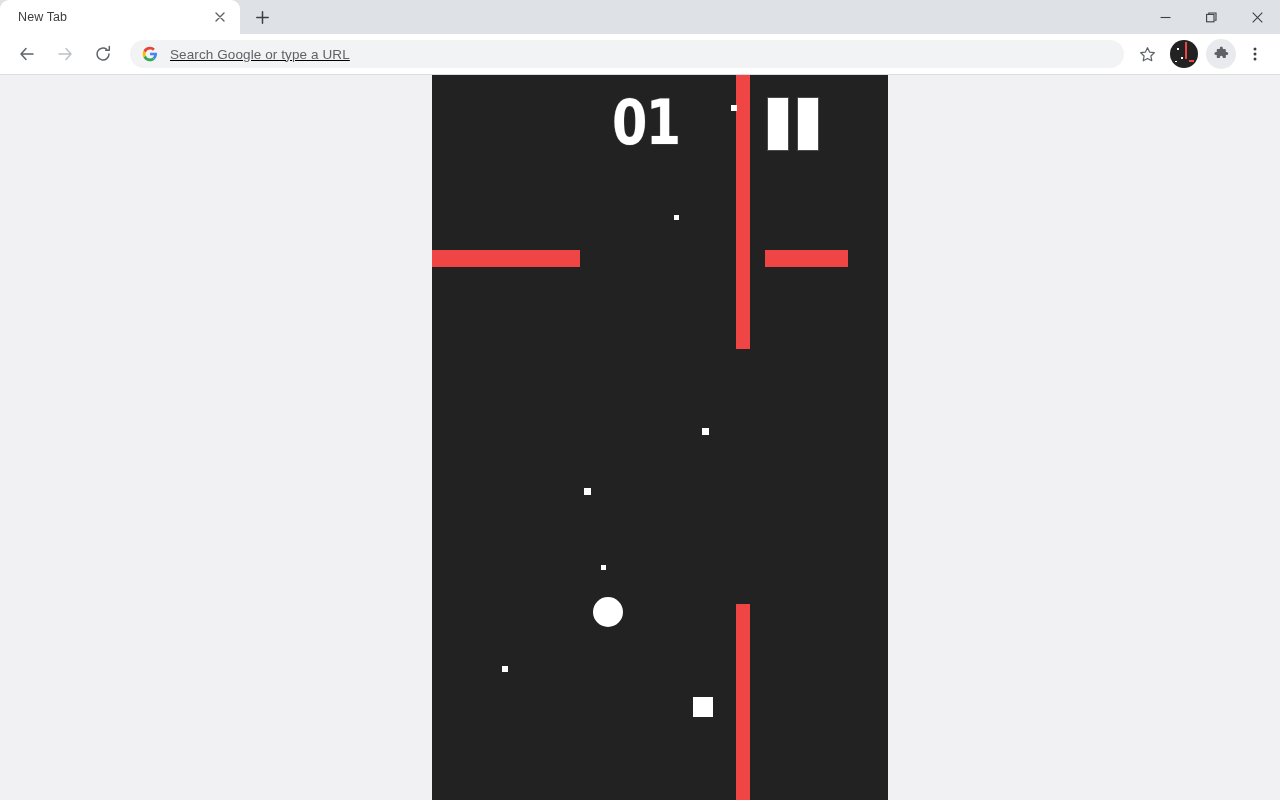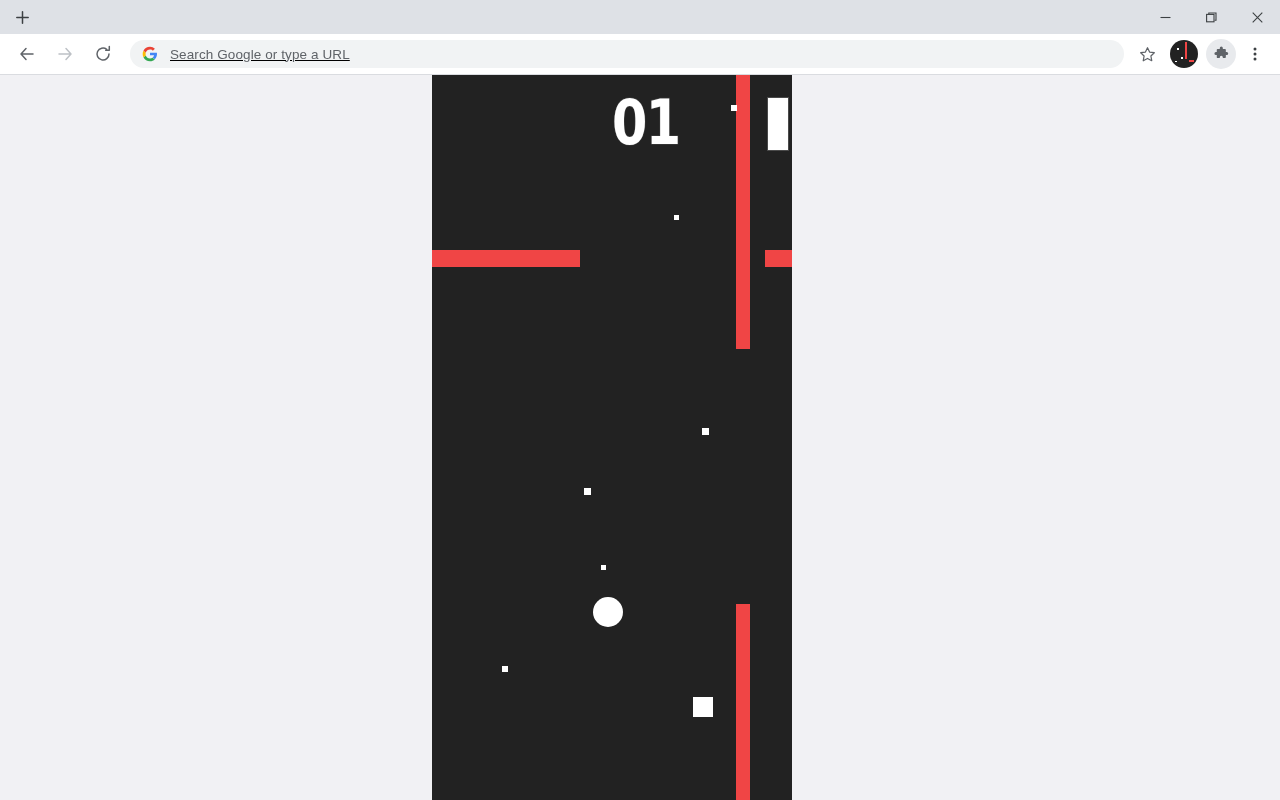--- a/index.html
+++ b/index.html
@@ -137,21 +137,21 @@
   
   .page {
     flex: 1;
     background: #f1f1f4;
     position: relative;
     overflow: hidden;
   }
   .game {
     position: absolute;
     left: 432px; top: 0;
-    width: 360px; height: 100%;
+    width: 456px; height: 100%;
     background: #222222;
     overflow: hidden;
   }
   .score {
     position: absolute;
     left: 180px; top: 17px;
     font-family: "DejaVu Sans", sans-serif;
     font-size: 62px;
     font-weight: bold;
     color: #ffffff;
@@ -181,20 +181,28 @@
   }
   .particle { position: absolute; background: #ffffff; }
   .block { position: absolute; background: #ffffff; }
 </style>
 </head>
 <body>
 
 <div class="browser">
 
   <div class="tabstrip">
+    <div class="tab">
+      <span class="tab-title">New Tab</span>
+      <span class="tab-close">
+        <svg width="10" height="10" viewBox="0 0 10 10" aria-hidden="true">
+          <path d="M1 1 L9 9 M9 1 L1 9" stroke="#5f6368" stroke-width="1.4" stroke-linecap="round"></path>
+        </svg>
+      </span>
+    </div>
     <div class="newtab">
       <svg width="13" height="13" viewBox="0 0 13 13" aria-hidden="true">
         <path d="M6.5 0.8 V12.2 M0.8 6.5 H12.2" stroke="#3c4043" stroke-width="1.5" stroke-linecap="round"></path>
       </svg>
     </div>
 
     <div class="win-controls">
       <div class="win-btn">
         <svg width="11" height="11" viewBox="0 0 11 11" aria-hidden="true">
           <path d="M0.5 5.5 H10.5" stroke="#3c4043" stroke-width="1.1"></path>

